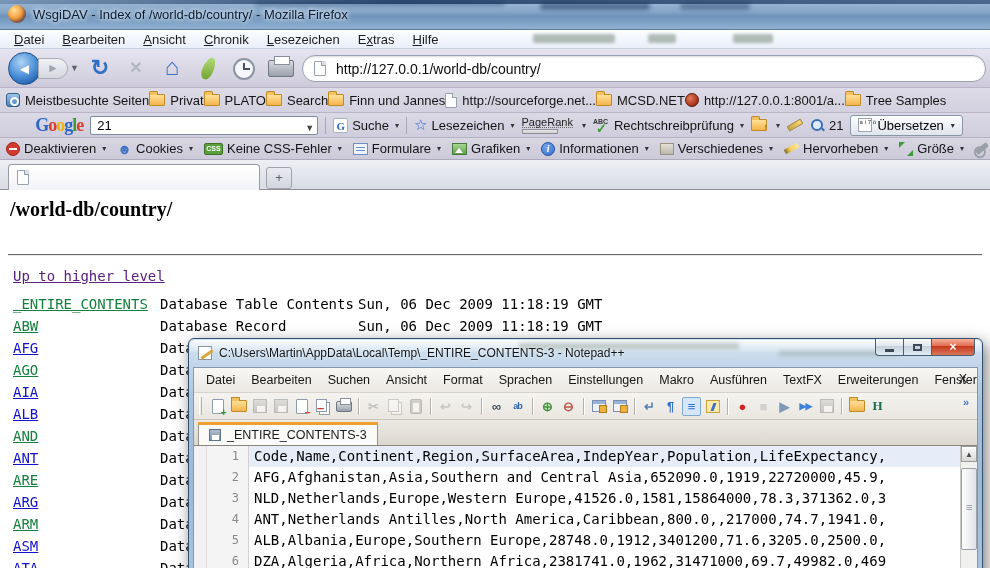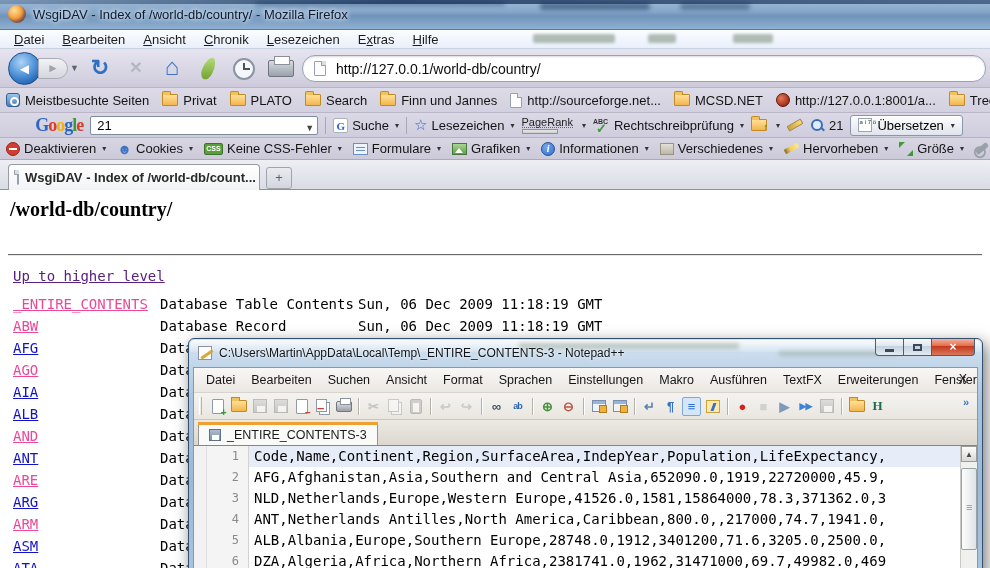--- a/index.html
+++ b/index.html
@@ -52,21 +52,21 @@
   .printer::before { content:""; position:absolute; left:5px; top:-5px; width:14px; height:7px; background:#fff; border:1px solid #8a919b; }
   .urlbar { position:absolute; left:302px; top:6px; right:4px; height:27px; border-radius:13px;
     background:#fff; border:1px solid #97a3b4; box-shadow:inset 0 1px 2px rgba(0,0,0,.15); }
   .url-pageicon { position:absolute; left:11px; top:5px; }
   .urlbar .url-text { position:absolute; left:33px; top:5px; font-size:14px; color:#0c0c0c; white-space:nowrap; }
   .pg { display:inline-block; width:12px; height:15px; background:#fdfdfd; border:1px solid #98a2ae; border-radius:1px; position:relative; }
   .pg::before { content:""; position:absolute; right:-1px; top:-1px; width:4px; height:4px; background:#d8dde4; border-left:1px solid #98a2ae; border-bottom:1px solid #98a2ae; }
 
   .ff-marks { position:absolute; left:0; top:88px; width:990px; height:25px;
     background:linear-gradient(180deg,#dedbe8,#d3d0df); border-bottom:1px solid #bab6c7;
-    display:flex; align-items:center; gap:13px; padding-left:6px; font-size:13px; color:#141414; white-space:nowrap; overflow:hidden; }
+    display:flex; align-items:center; padding-left:6px; font-size:13px; color:#141414; white-space:nowrap; overflow:hidden; }
   .bm { display:inline-flex; align-items:center; gap:5px; }
   .ic-folder { display:inline-block; width:16px; height:12px; border-radius:1px; position:relative;
     background:linear-gradient(180deg,#ffe098,#f3b54e); border:1px solid #c08a25; }
   .ic-folder::before { content:""; position:absolute; left:-1px; top:-4px; width:7px; height:3px;
     background:#f3c25f; border:1px solid #c08a25; border-bottom:none; border-radius:2px 2px 0 0; }
   .ic-speed { display:inline-block; width:14px; height:14px; border-radius:3px;
     background:linear-gradient(180deg,#9ec4e8,#4a7fbd); border:1px solid #33618f; position:relative; }
   .ic-speed::before { content:""; position:absolute; left:3px; top:3px; width:5px; height:5px; border:2px solid #fff; border-radius:50%; }
   .ic-globe { display:inline-block; width:14px; height:14px; border-radius:50%;
     background:radial-gradient(circle at 35% 35%, #e07b5a, #b03a22 60%, #6e1d0e); border:1px solid #5f1a0c; }
@@ -136,21 +136,21 @@
 
   .ff-page { position:absolute; left:0; top:190px; width:990px; height:378px; background:#fff; }
   .page-h1 { position:absolute; left:10px; top:8px; font-family:"Liberation Serif",serif; font-size:20px; font-weight:bold; color:#000; }
   .page-hr { position:absolute; left:8px; top:64px; width:974px; height:2px; border-top:1px solid #6a6a6a; border-bottom:1px solid #e8e8e8; }
   .mono { font-family:"DejaVu Sans Mono",monospace; font-size:14px; }
   .uplink { position:absolute; left:13px; top:78px; text-decoration:underline; color:#5a2080; }
   .lrow { position:absolute; left:0; height:22px; width:990px; }
   .lrow .lname { position:absolute; left:13px; text-decoration:underline; }
   .lrow .ltype { position:absolute; left:152px; color:#000;padding-left:8px; }
   .lrow .ldate { position:absolute; left:358px; color:#000; }
-  .visited { color:#ec4899; } .unvisited { color:#1212c8; }
+  .visited { color:#15803d; } .unvisited { color:#1212c8; }
 
   
   .np { position:absolute; left:188px; top:338px; width:795px; height:240px; z-index:10;
     background:linear-gradient(180deg,#d5e4f2,#a9c4de 26%,#9cb9d6 60%,#a9c4de);
     border:1px solid #33506e; border-radius:6px 6px 0 0; box-shadow:3px 5px 16px rgba(0,0,0,.55); }
   .np::before { content:""; position:absolute; left:1px; right:1px; top:1px; height:12px;
     border-radius:5px 5px 0 0; background:linear-gradient(180deg,rgba(255,255,255,.85),rgba(255,255,255,.15)); }
   .np-titlebar { position:absolute; left:0; top:0; right:0; height:27px; }
   .np-ticon { position:absolute; left:9px; top:7px; width:14px; height:14px; background:#fdfdfd; border:1px solid #8a93a0; }
   .np-ticon::after { content:""; position:absolute; left:1px; top:6px; width:14px; height:3px; background:#d8a83c; transform:rotate(-35deg); }
@@ -386,21 +386,20 @@
       <span class="caret">▾</span>
     </span>
     <span class="wd">
       <span class="wdic wd-tools"></span>
     </span>
   </div>
 
 <div class="ff-tabs">
   <div class="ftab">
     <span class="pg"></span>
-    <span>WsgiDAV - Index of /world-db/count...</span>
   </div>
   <div class="newtab">+</div>
 </div>
 
 <div class="ff-page">
   <div class="page-h1">/world-db/country/</div>
   <div class="page-hr"></div>
   <a class="mono uplink">Up to higher level</a>
   <div id="listing">
       <div class="lrow mono" style="top: 106px;">

